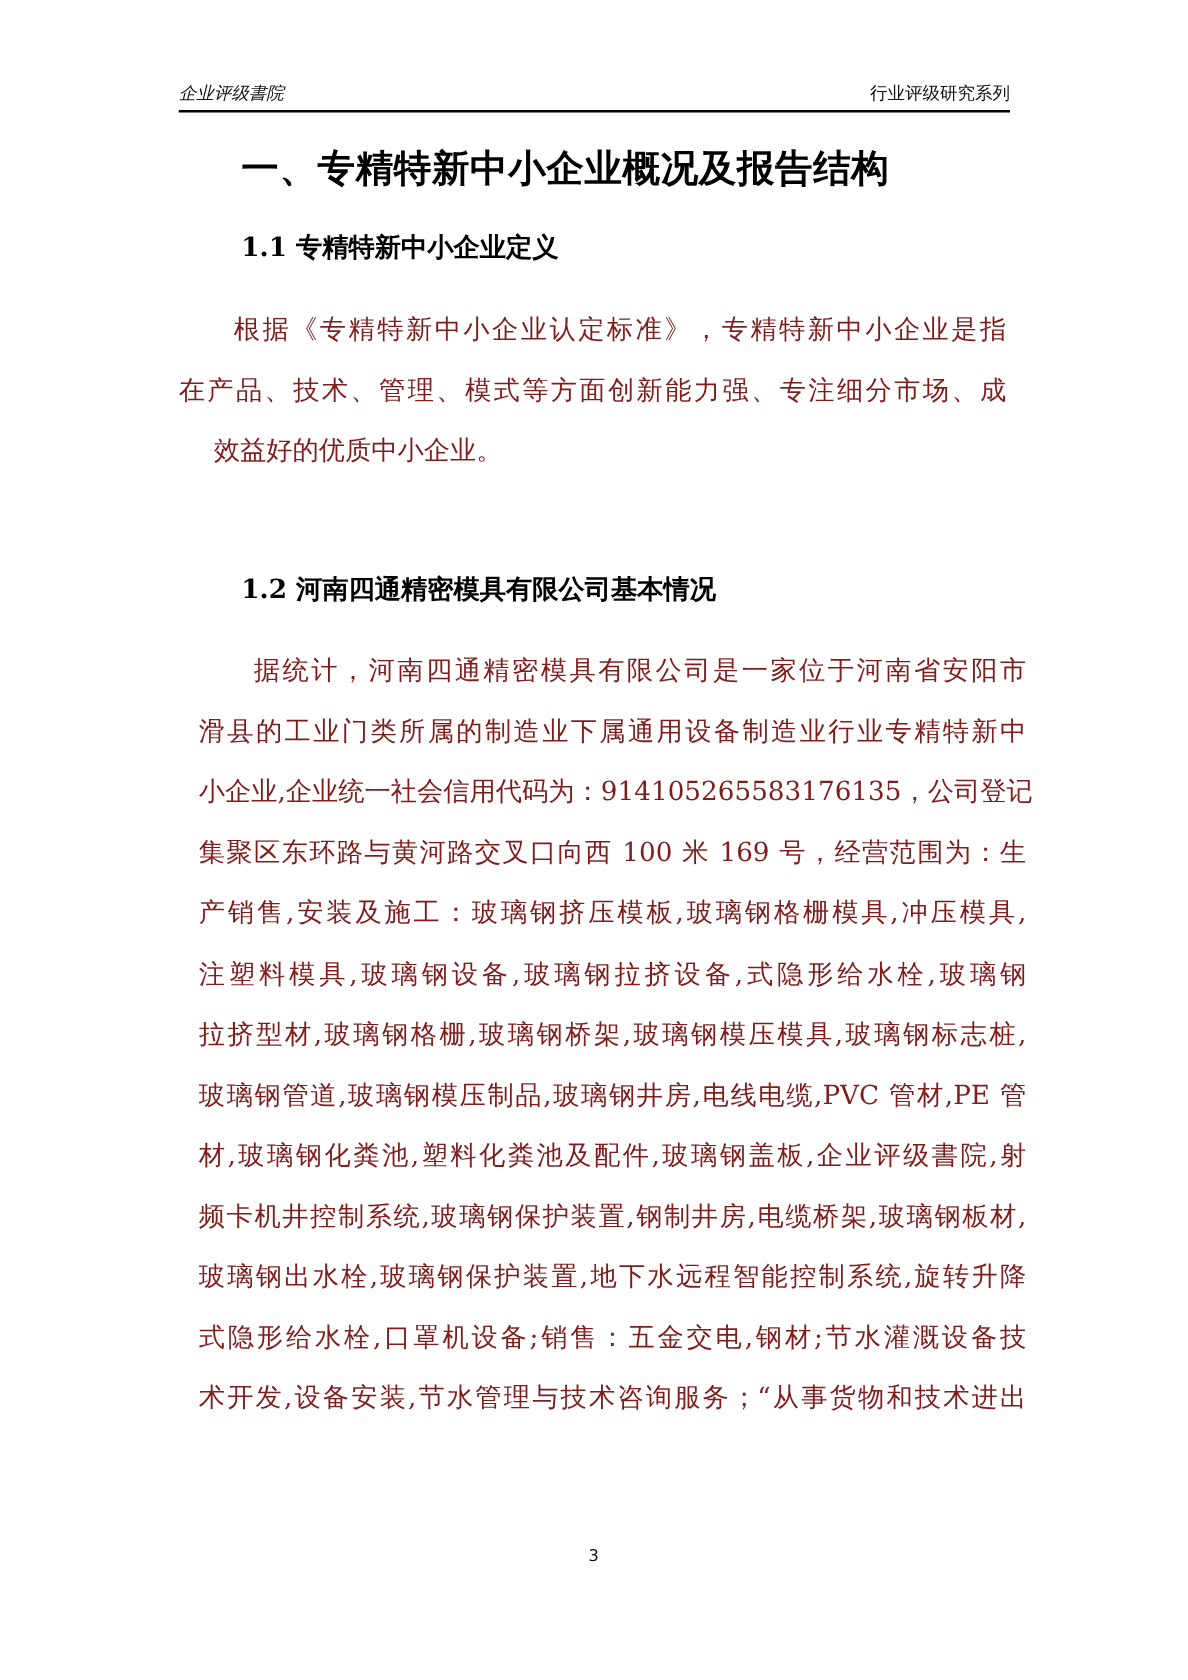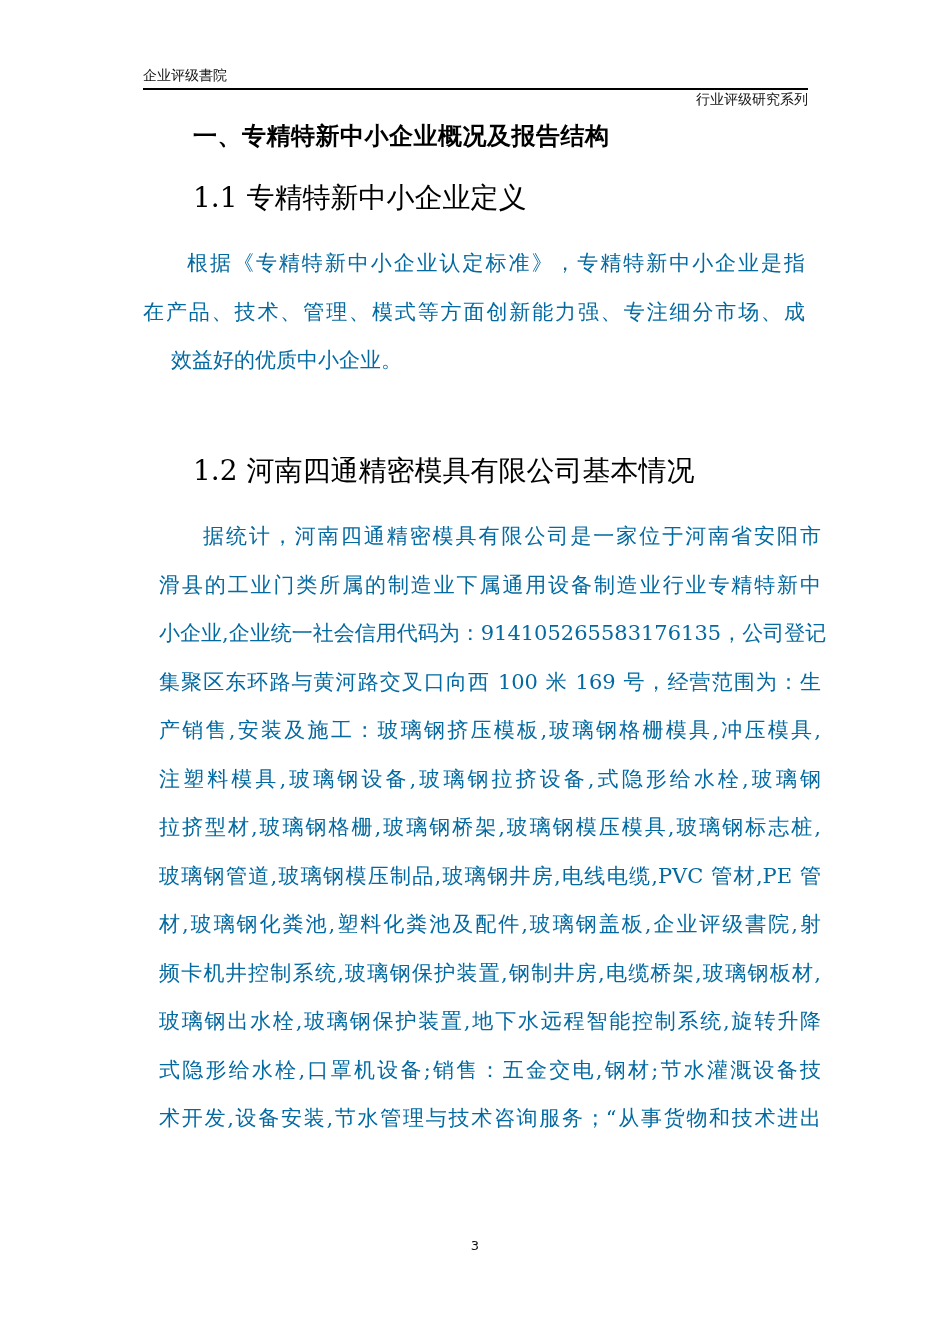--- a/index.html
+++ b/index.html
@@ -27,60 +27,60 @@
       left: 143px;
       top: 64px;
       width: 665px;
       height: 24px;
       border-bottom: 2.5px solid #000;
       font-family: "DejaVu Sans", "Liberation Sans", sans-serif;
       font-size: 14px;
       line-height: 22px;
       color: #111;
     }
-    .running-header .left { position: absolute; left: 0; top: 0; }
-    .running-header .right { position: absolute; right: 0; top: 0; margin-top: 24px; }
+    .running-header .left { position: absolute; left: 0; top: 0; font-style: italic; }
+    .running-header .right { position: absolute; right: 0; top: 0; }
 
     .h1 {
       position: absolute;
       left: 193px;
       top: 118px;
-      font-size: 24px;
+      font-size: 30px;
       font-weight: bold;
       line-height: 36px;
       letter-spacing: 0.5px;
       white-space: nowrap;
       text-align: center;
     }
     .h2 {
       position: absolute;
       left: 193px;
-      font-size: 28px;
-      font-weight: normal;
+      font-size: 21px;
+      font-weight: bold;
       line-height: 32px;
       white-space: nowrap;
     }
     .h2.s1 { top: 182px; }
     .h2.s2 { top: 455px; }
 
     .para {
       position: absolute;
       left: 143px;
       width: 662px;
     }
     .para.p1 { top: 243px; }
     .para.p2 { top: 516px; margin-left: 16px; }
     .line {
       height: 48.5px;
       line-height: 40px;
       font-size: 21px;
       white-space: nowrap;
       text-align: justify;
       text-align-last: justify;
-      color: #0369a1;
+      color: #7f1d1d;
     }
     .line.first { text-indent: 44px; }
     .line.last { text-align-last: left; margin-left: 28px; }
 
     .page-number {
       position: absolute;
       left: 0;
       width: 950px;
       top: 1238px;
       text-align: center;

